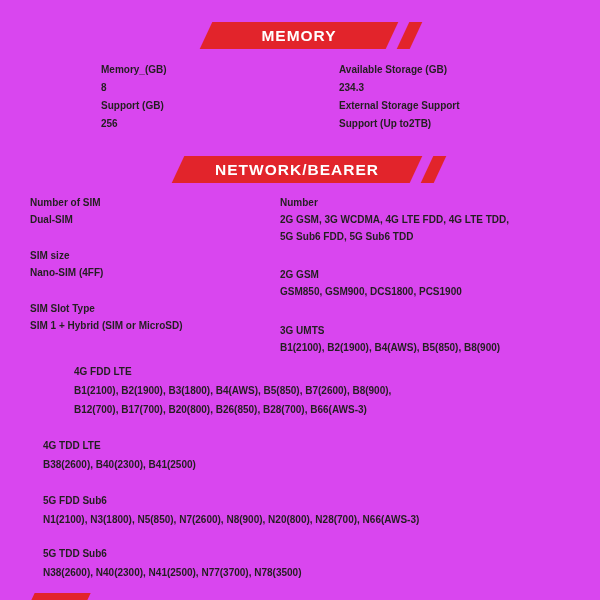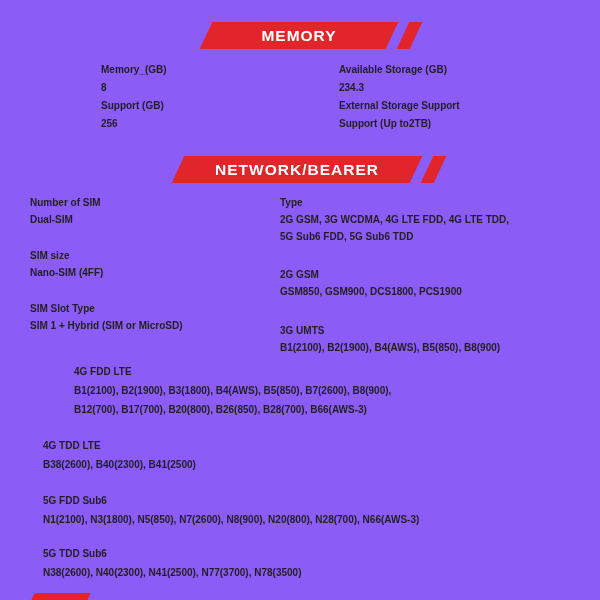--- a/index.html
+++ b/index.html
@@ -1,21 +1,21 @@
 <!DOCTYPE html>
 <html style="--accent: #e2242b; --text: #231f20;"><head>
 <meta charset="utf-8">
 <style>
   * { margin:0; padding:0; box-sizing:border-box; }
   html,body { background:#ffffff; }
   .page {
     position:relative;
     width:600px; height:600px;
     overflow:hidden;
-    background:#8b5cf6;
+    background:#d946ef;
     font-family:"Liberation Sans", sans-serif;
     color:var(--text, #231f20);
   }
   
   .banner { position:absolute; height:27px; }
   .banner-bg {
     position:absolute; inset:0;
     background:var(--accent, #e2242b);
     transform:skewX(-25deg);
   }
@@ -91,21 +91,21 @@
   <div class="group lh17" style="left:30px; top:247px;">
     <div class="spec-line">SIM size</div>
     <div class="spec-line">Nano-SIM (4FF)</div>
   </div>
   <div class="group lh17" style="left:30px; top:300px;">
     <div class="spec-line">SIM Slot Type</div>
     <div class="spec-line">SIM 1 + Hybrid (SIM or MicroSD)</div>
   </div>
 
   <div class="group lh17" style="left:280px; top:194px;">
-    <div class="spec-line">Type</div>
+    <div class="spec-line">Number</div>
     <div class="spec-line">2G GSM, 3G WCDMA, 4G LTE FDD, 4G LTE TDD,</div>
     <div class="spec-line">5G Sub6 FDD, 5G Sub6 TDD</div>
   </div>
   <div class="group lh17" style="left:280px; top:266px;">
     <div class="spec-line">2G GSM</div>
     <div class="spec-line">GSM850, GSM900, DCS1800, PCS1900</div>
   </div>
   <div class="group lh17" style="left:280px; top:322px;">
     <div class="spec-line">3G UMTS</div>
     <div class="spec-line">B1(2100), B2(1900), B4(AWS), B5(850), B8(900)</div>

